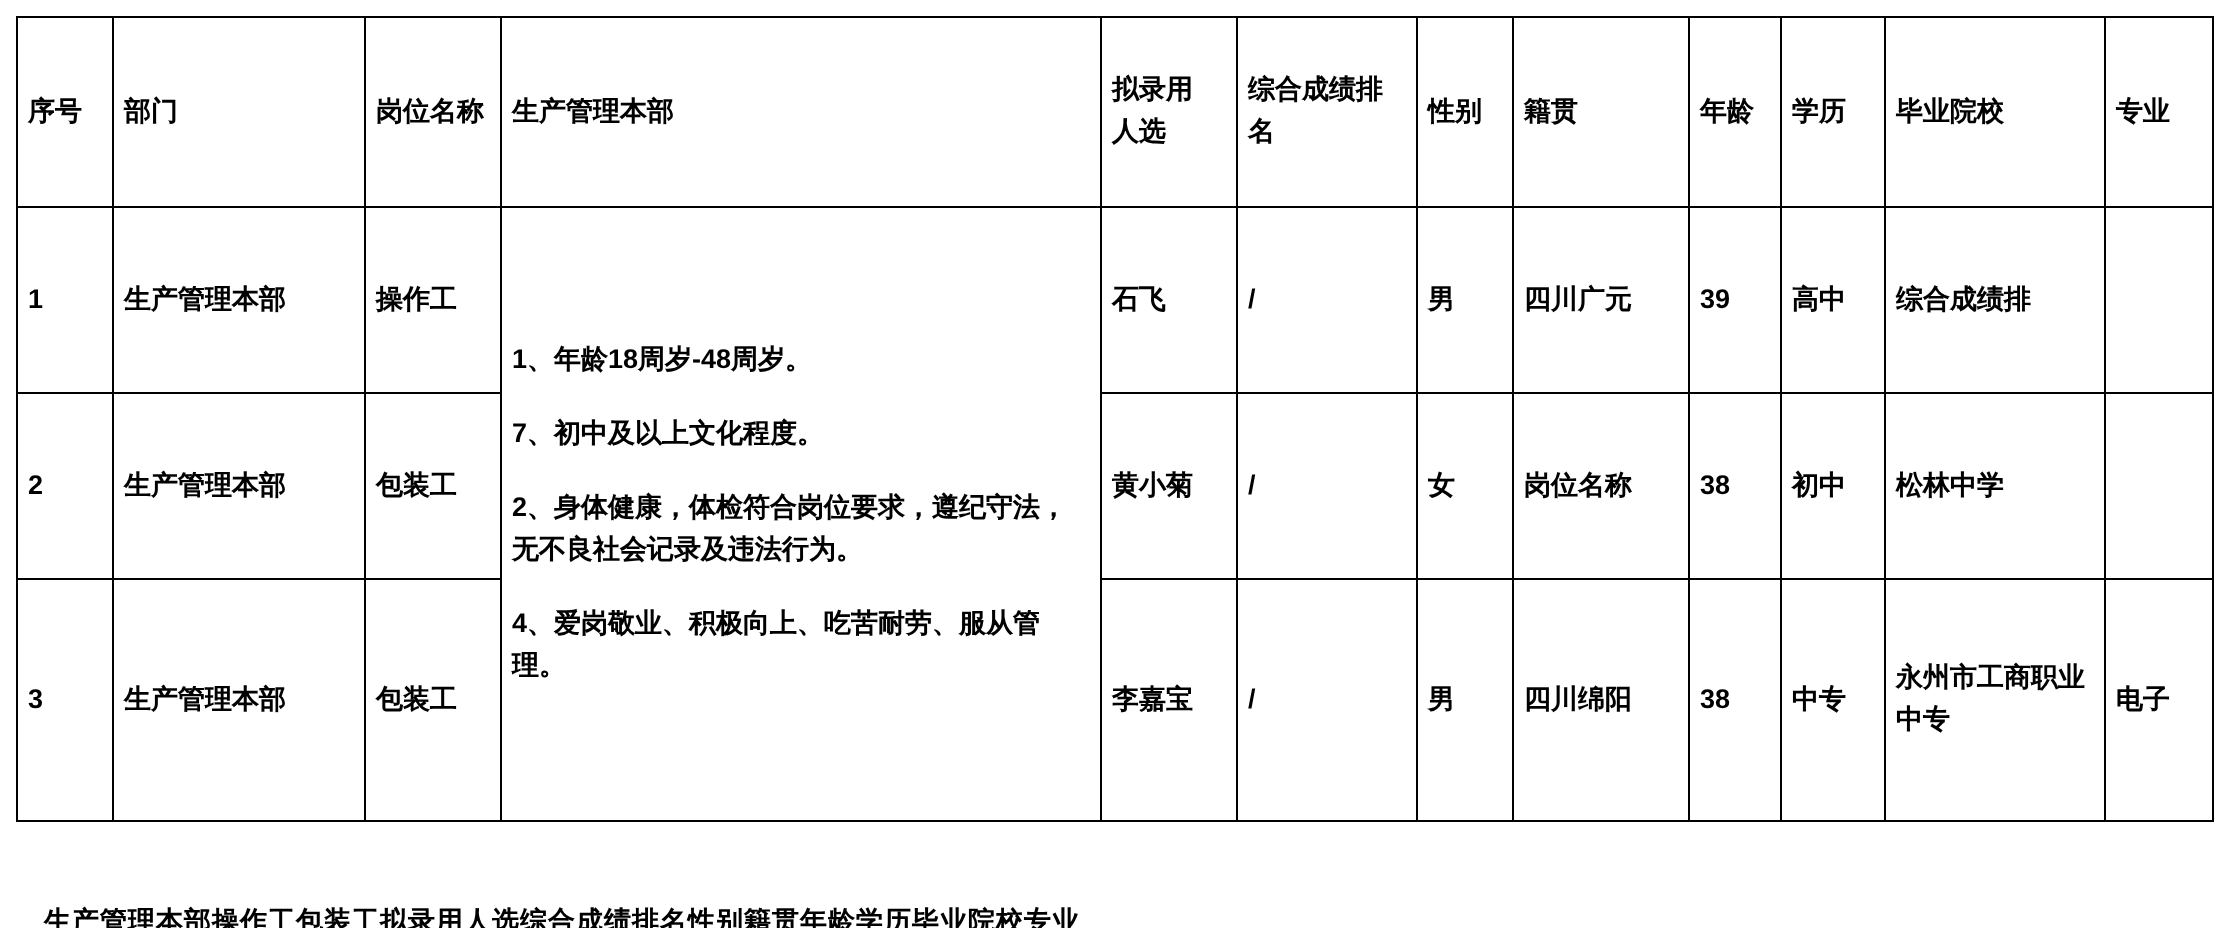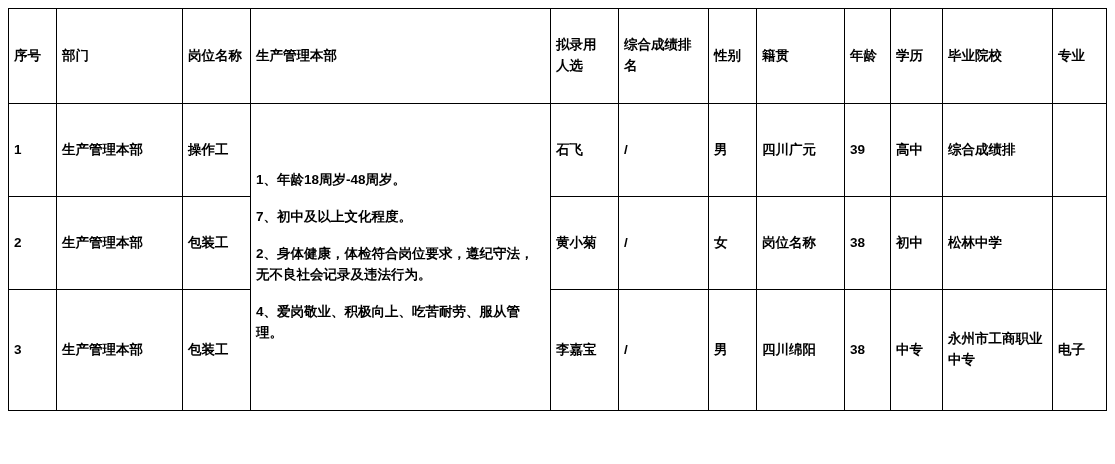--- a/index.html
+++ b/index.html
@@ -199,14 +199,17 @@
         <td>男</td>
         <td>四川绵阳</td>
         <td>38</td>
         <td>中专</td>
         <td>永州市工商职业中专</td>
         <td>电子</td>
       </tr>
     </tbody>
   </table>
 
+  <div class="tail-strip">
+    <span class="tail-text">生产管理本部操作工包装工拟录用人选综合成绩排名性别籍贯年龄学历毕业院校专业</span>
+  </div>
 
 </div>
 
 </body></html>

